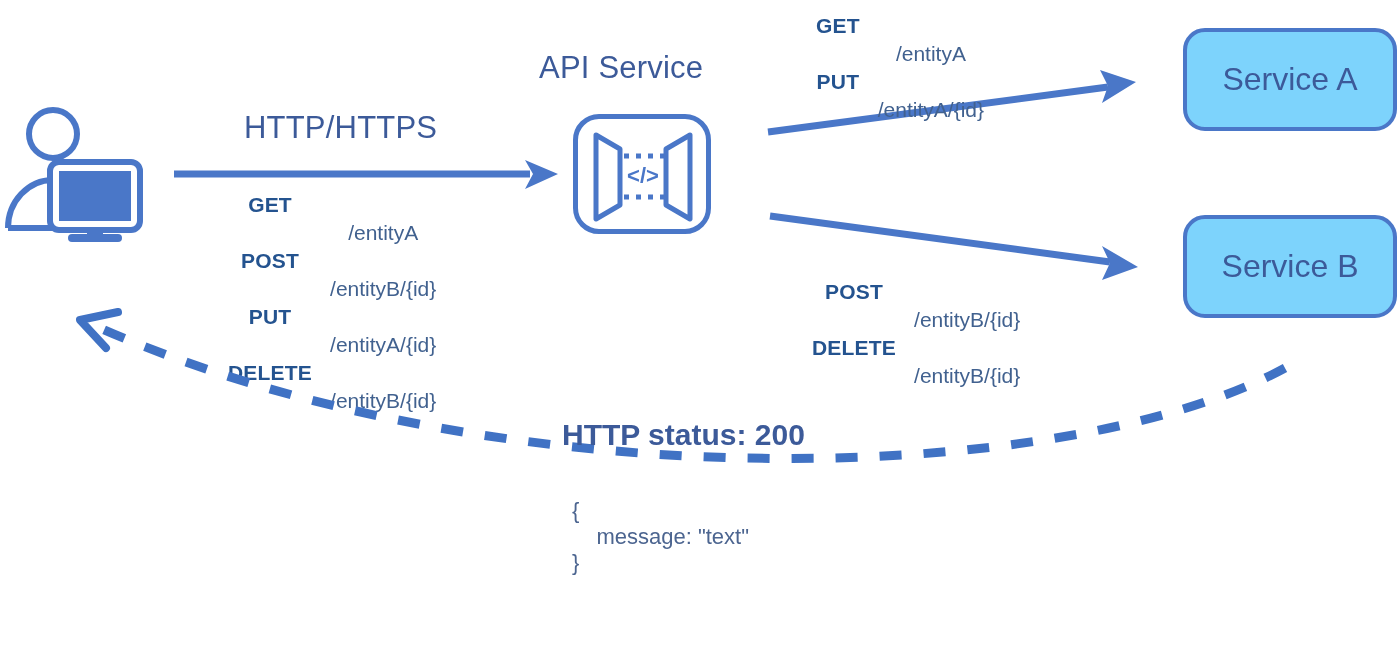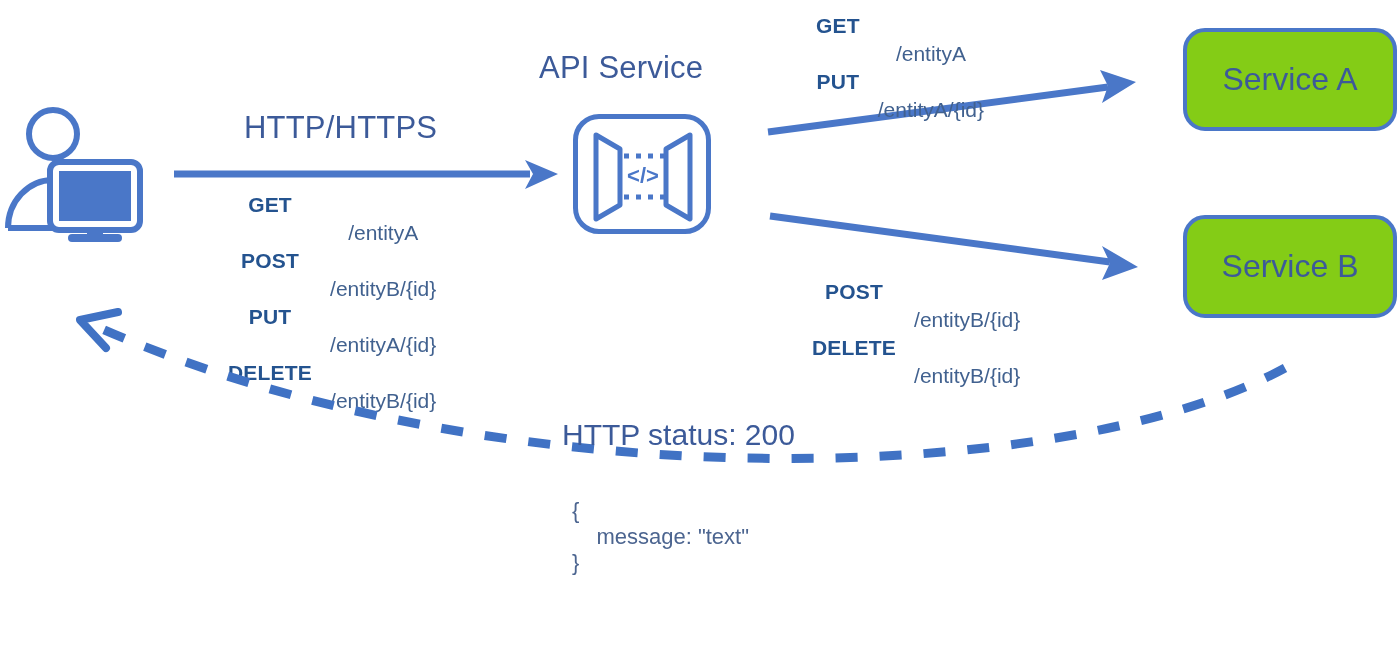--- a/index.html
+++ b/index.html
@@ -67,21 +67,21 @@
     grid-template-columns: auto auto;
     row-gap: 4px;
     text-align: center;
   }
   .route-table .verb { padding-right: 18px; }
 
   
   .service-box {
     border: 4px solid #4a77c8;
     border-radius: 22px;
-    background: #84cc16;
+    background: #7dd3fc;
     box-sizing: border-box;
     display: flex;
     align-items: center;
     justify-content: center;
   }
 
   
   .gateway-frame {
     border: 5px solid #4a77c8;
     border-radius: 26px;
@@ -191,21 +191,21 @@
 
   <div class="abs" style="left:60px; top:300px; width:1260px; height:200px;">
     <svg width="1260" height="200" viewBox="0 0 1260 200">
 
       <path d="M 1225 68 C 1000 190, 430 200, 40 28" fill="none" stroke="#4072c4" stroke-width="9" stroke-dasharray="22 22" stroke-linecap="butt"></path>
 
       <path d="M 58 12 L 20 20 L 46 48" fill="none" stroke="#4072c4" stroke-width="8" stroke-linecap="round" stroke-linejoin="round"></path>
     </svg>
   </div>
 
-  <div class="abs status-text" style="left:562px; top:418px;">HTTP status: 200</div>
+  <div class="abs status-text" style="left:562px; top:418px;font-weight:bold;">HTTP status: 200</div>
 
   <div class="abs" style="left:572px; top:498px;">
     <div class="json-line">{</div>
     <div class="json-line">    message: "text"</div>
     <div class="json-line">}</div>
   </div>
 
 </div>
 
 </body></html>

